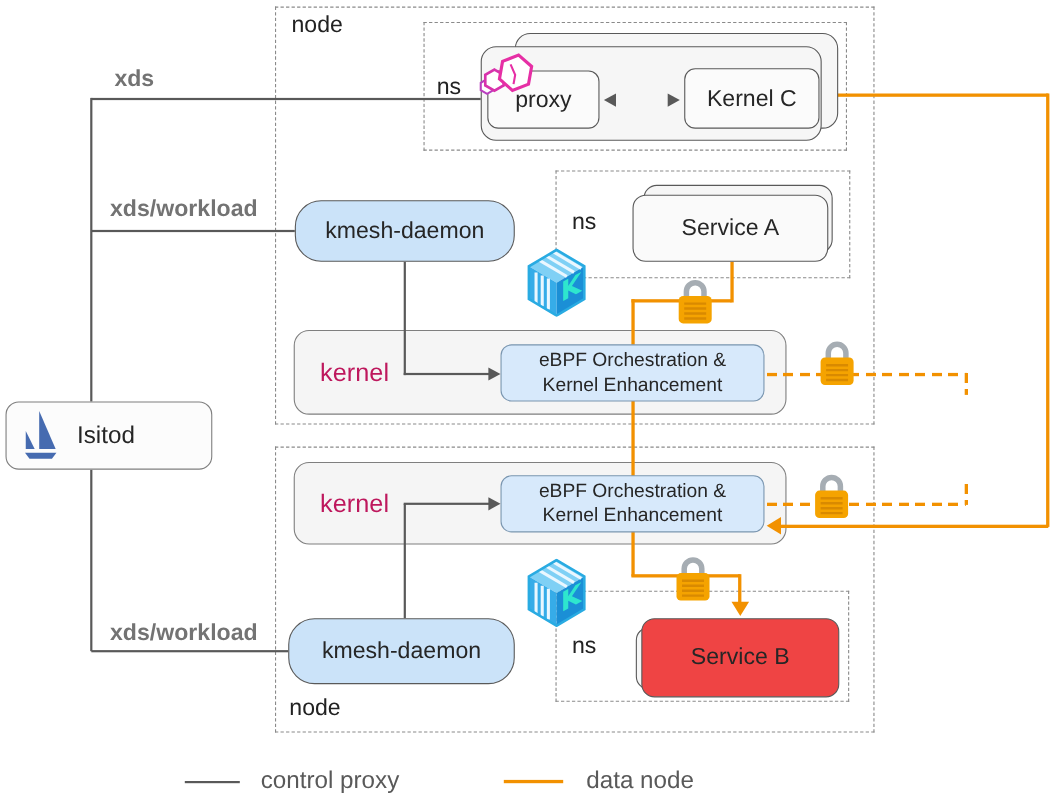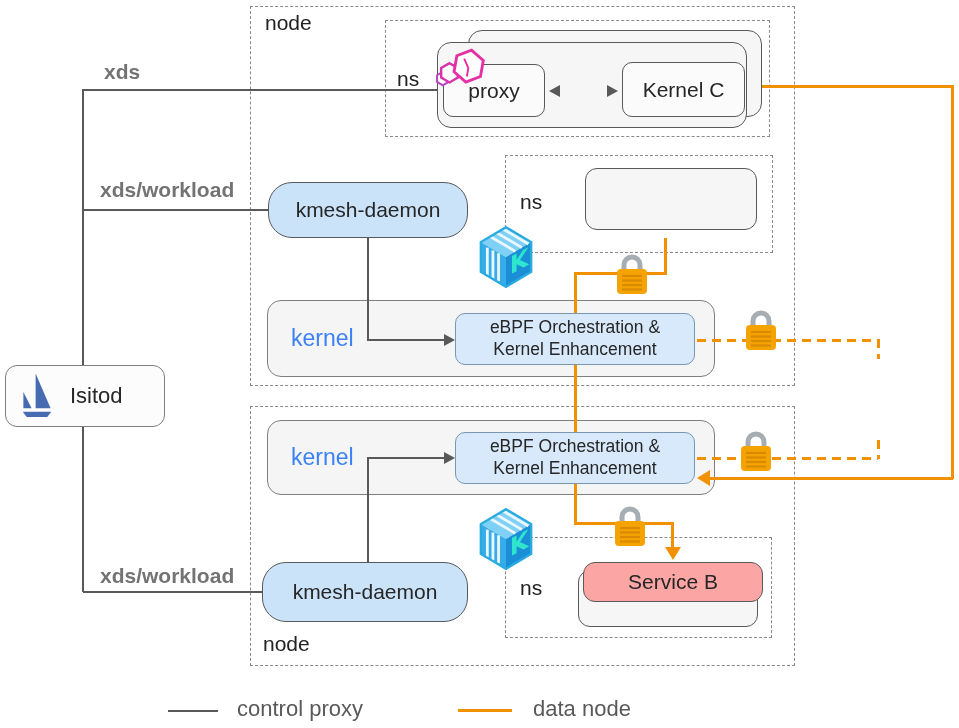--- a/index.html
+++ b/index.html
@@ -7,21 +7,21 @@
          font-family:"Liberation Sans",sans-serif;color:#262626;}
   
   .dashed{position:absolute;border:1px dashed #8a8a8a;z-index:1;background:transparent;box-sizing:border-box;}
   
   .box{position:absolute;border:1.5px solid #595959;border-radius:12px;background:#f6f6f6;
        display:flex;align-items:center;justify-content:center;font-size:21px;z-index:4;box-sizing:border-box;}
   .bluebox{background:#cbe3f9;border-radius:24px;}
   .ebpf{background:#d7e9fb;border:1.5px solid #7a96b0;border-radius:10px;flex-direction:column;
         font-size:17.5px;line-height:1.24;text-align:center;z-index:4;}
   .kernelbox{position:absolute;border:1.5px solid #7f7f7f;border-radius:14px;background:#f5f5f5;z-index:2;box-sizing:border-box;}
-  .kernellabel{position:absolute;font-size:23px;color:#3b82f6;z-index:2;}
+  .kernellabel{position:absolute;font-size:23px;color:#be185d;z-index:2;}
   
   .lh{position:absolute;height:1.5px;background:#595959;z-index:3;}
   .lv{position:absolute;width:1.5px;background:#595959;z-index:3;}
   .oh{position:absolute;height:2.5px;background:#F29100;z-index:3;}
   .ov{position:absolute;width:2.5px;background:#F29100;z-index:3;}
   .odh{position:absolute;height:2.5px;z-index:3;
        background:repeating-linear-gradient(90deg,#F29100 0 9px,transparent 9px 15px);}
   .odv{position:absolute;width:2.5px;z-index:3;
        background:repeating-linear-gradient(180deg,#F29100 0 9px,transparent 9px 15px);}
   
@@ -106,27 +106,30 @@
   <div class="box ebpf" style="left:455px;top:313px;width:240px;height:52px;">
     <span>eBPF Orchestration &amp;</span>
     <span>Kernel Enhancement</span>
   </div>
   <div class="box ebpf" style="left:455px;top:432px;width:240px;height:52px;">
     <span>eBPF Orchestration &amp;</span>
     <span>Kernel Enhancement</span>
   </div>
 
   <div class="box" style="left:585px;top:168px;width:172px;height:62px;"></div>
+  <div class="box" style="left:575px;top:177px;width:178px;height:61px;background:#fafafa;">
+    <span>Service A</span>
+  </div>
 
   <div class="box" style="left:578px;top:570px;width:180px;height:57px;"></div>
-  <div class="box" style="left:583px;top:562px;width:180px;height:40px;background:#fca5a5;">
+  <div class="box" style="left:583px;top:562px;width:180px;height:72px;background:#ef4444;">
     <span>Service B</span>
   </div>
 
-  <div class="box" style="left:5px;top:365px;width:160px;height:62px;background:#fcfcfc;border:1.5px solid #7f7f7f;justify-content:flex-start;">
+  <div class="box" style="left:5px;top:365px;width:188px;height:62px;background:#fcfcfc;border:1.5px solid #7f7f7f;justify-content:flex-start;">
     <span class="icon" style="position:static;margin-left:14px;">
       <svg viewBox="0 0 100 140" width="34" height="48">
         <polygon points="46,4 46,106 90,106" fill="#466BB0"></polygon>
         <polygon points="10,58 34,106 10,106" fill="#466BB0"></polygon>
         <polygon points="8,116 92,116 80,132 20,132" fill="#466BB0"></polygon>
       </svg>
     </span>
     <span style="margin-left:16px;font-size:22px;">Isitod</span>
   </div>
 

